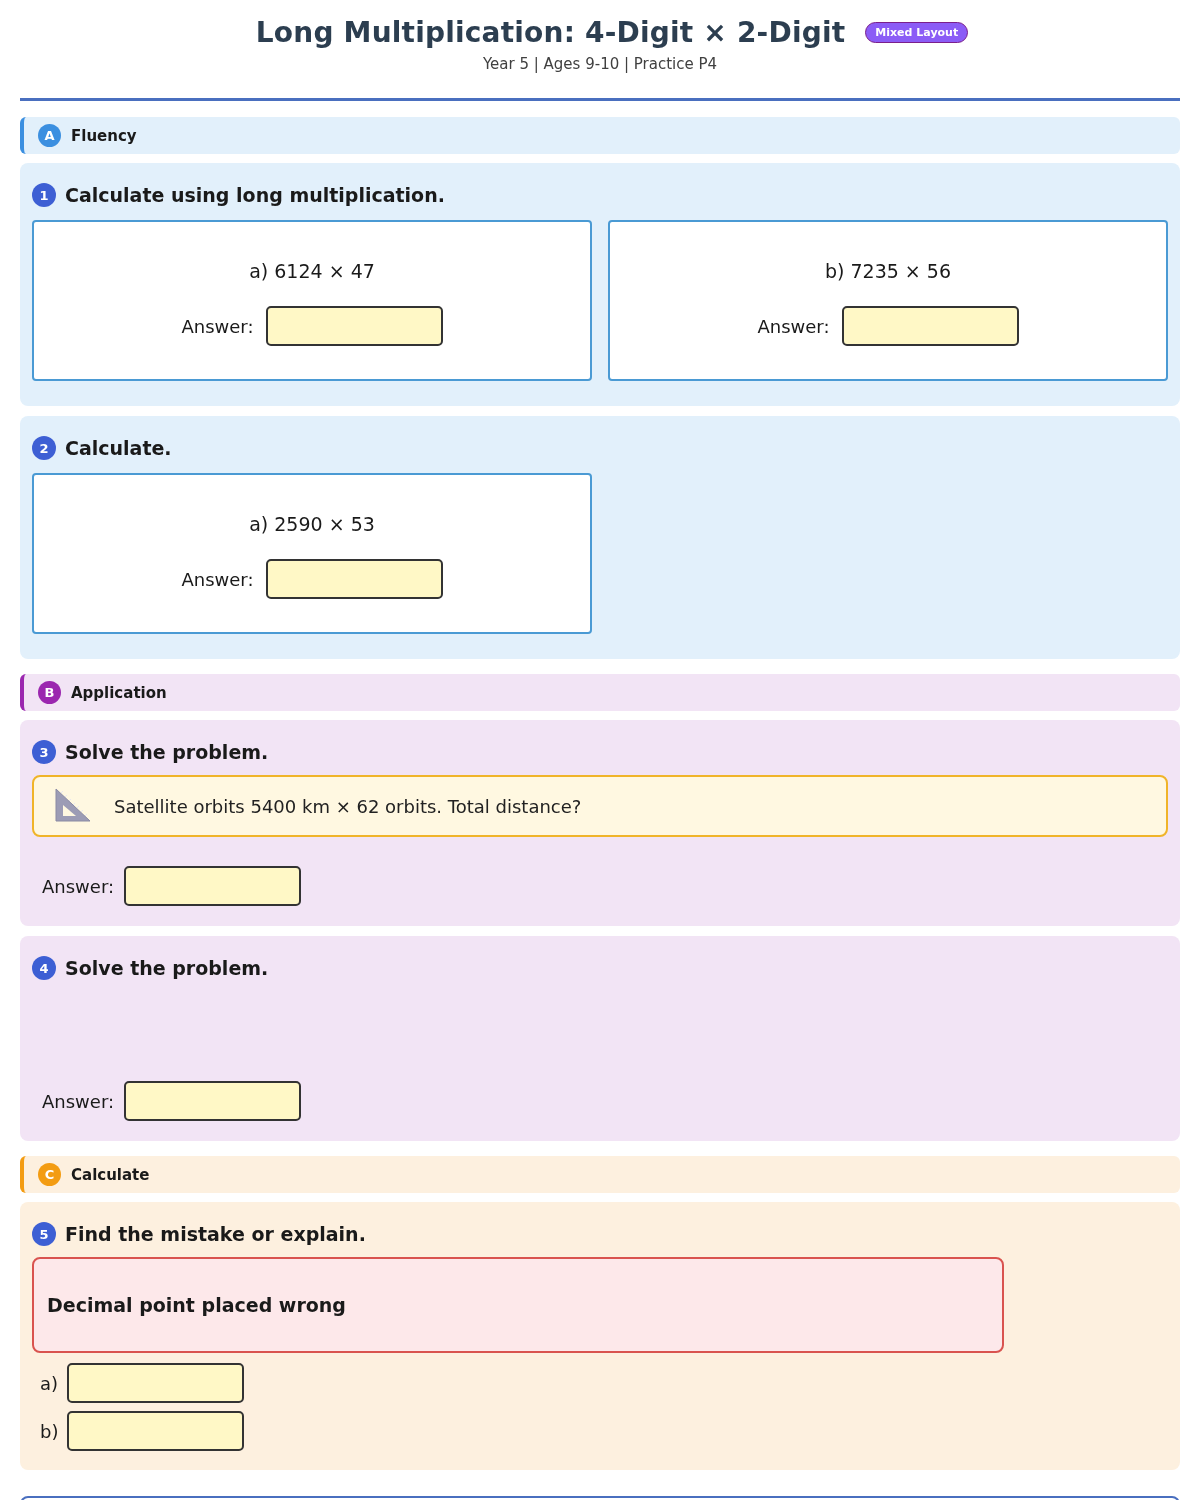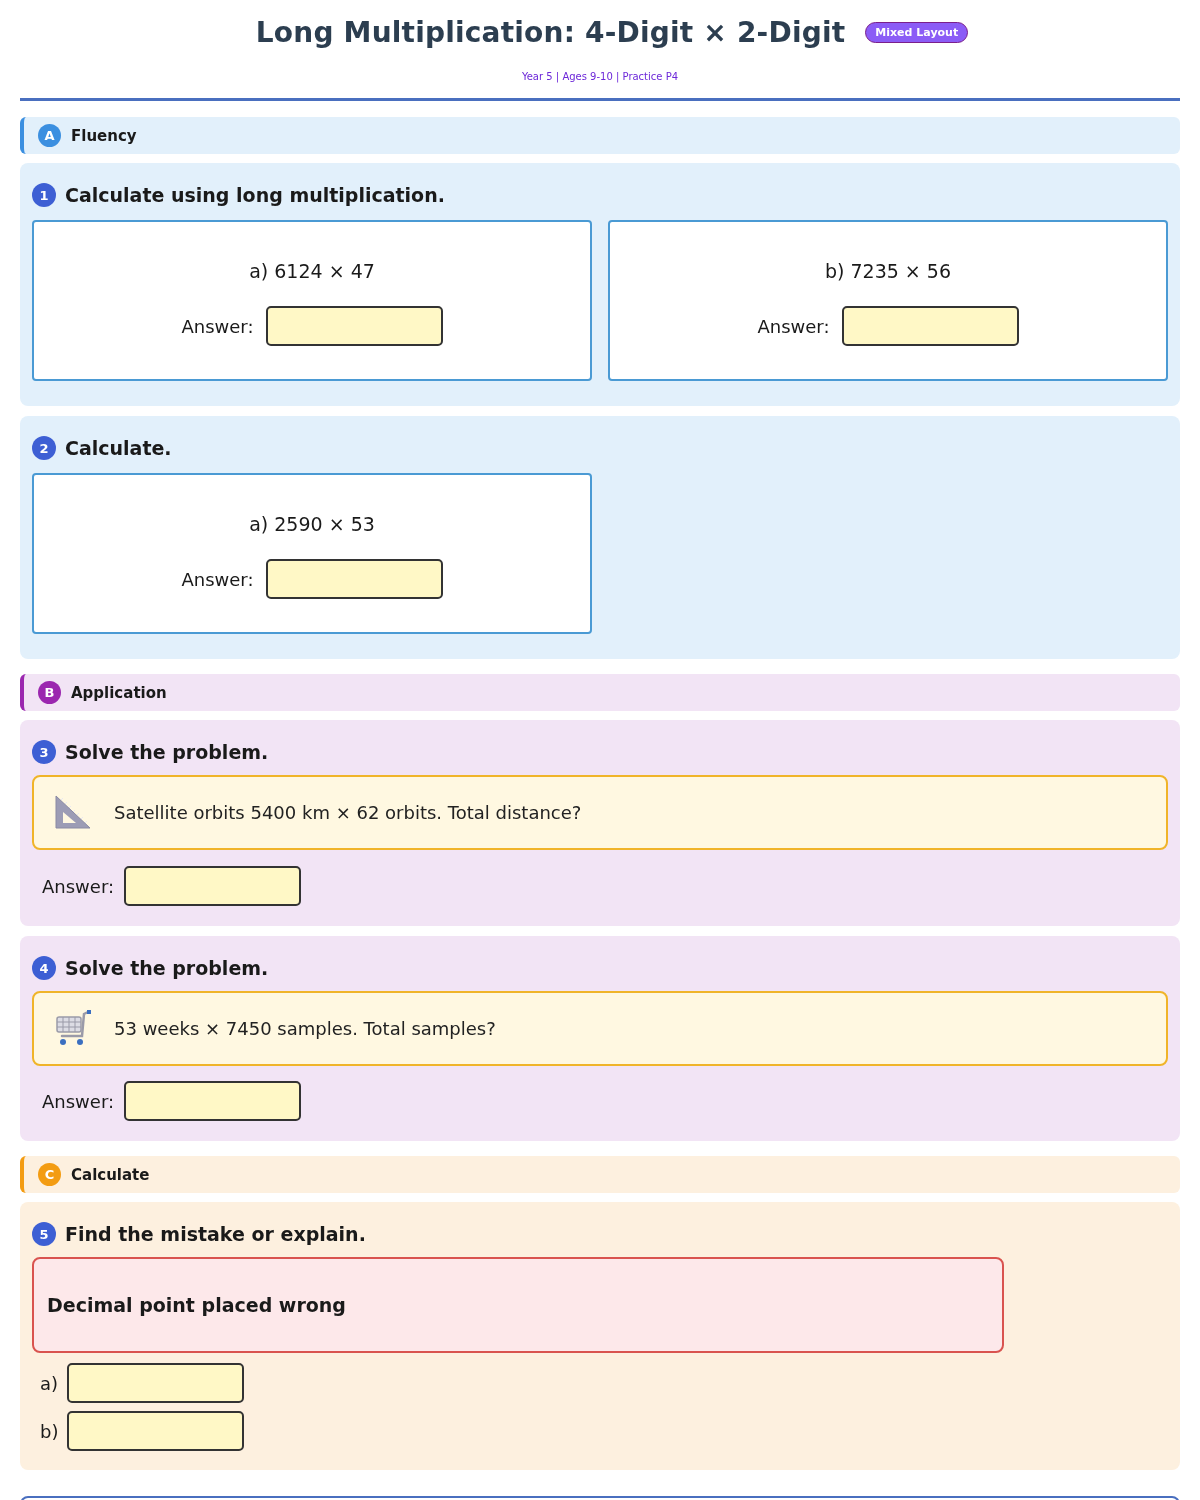--- a/index.html
+++ b/index.html
@@ -33,23 +33,23 @@
     .badge {
       background: #8b5cf6;
       color: #fff;
       font-size: 11px;
       font-weight: bold;
       padding: 3px 9px;
       border-radius: 12px;
       border: 1px solid #7b1f8b;
     }
     .subtitle {
-      margin-top: 22px;
-      font-size: 10px;
-      color: #6d28d9;
+      margin-top: 6px;
+      font-size: 15px;
+      color: #404040;
     }
     .divider {
       position: absolute;
       left: 20px;
       right: 20px;
       top: 98px;
       height: 3px;
       background: #4a6fbf;
     }
 
@@ -127,21 +127,21 @@
       width: 177px;
       height: 40px;
       background: #fff8c6;
       border: 2px solid #333;
       border-radius: 5px;
     }
     .story-box {
       position: absolute;
       left: 12px;
       width: 1136px;
-      height: 75px;
+      height: 62px;
       background: #fff8e1;
       border: 2px solid #f0b429;
       border-radius: 8px;
       display: flex;
       align-items: center;
       padding-left: 18px;
       gap: 20px;
       font-size: 18px;
       color: #222;
     }
@@ -268,37 +268,20 @@
     <span>Answer:</span>
     <div class="answer-box"></div>
   </div>
 </div>
 
 <div class="qblock" style="top:936px;height:205px;background:#f2e4f5;">
   <div class="qtitle" style="top:20px;">
     <span class="qnum">4</span>
     <span>Solve the problem.</span>
   </div>
-  <div class="story-box" style="top:55px;">
-    <svg class="story-icon" viewBox="0 0 42 42">
-      <path d="M36 4 L32 6 L30 28 L10 28" fill="none" stroke="#9a9aa8" stroke-width="2.5" stroke-linecap="round"></path>
-      <rect x="5" y="9" width="24" height="15" rx="2" fill="#dcdce4" stroke="#9a9aa8" stroke-width="1.5"></rect>
-      <g stroke="#9a9aa8" stroke-width="1">
-        <line x1="11" y1="9" x2="11" y2="24"></line>
-          <line x1="17" y1="9" x2="17" y2="24"></line>
-          <line x1="23" y1="9" x2="23" y2="24"></line>
-        <line x1="5" y1="14" x2="29" y2="14"></line>
-          <line x1="5" y1="19" x2="29" y2="19"></line>
-      </g>
-      <rect x="35" y="2" width="4" height="4" fill="#3b6fc0"></rect>
-      <circle cx="11" cy="34" r="3" fill="#3b6fc0"></circle>
-      <circle cx="28" cy="34" r="3" fill="#3b6fc0"></circle>
-    </svg>
-    <span>53 weeks × 7450 samples. Total samples?</span>
-  </div>
   <div class="answer-left" style="top:145px;">
     <span>Answer:</span>
     <div class="answer-box"></div>
   </div>
 </div>
 
 <div class="section-head" style="top:1156px;background:#fdf0df;border-left:4px solid #f39c12;">
   <span class="sec-letter" style="background:#f39c12;">C</span>
   <span>Calculate</span>
 </div>

